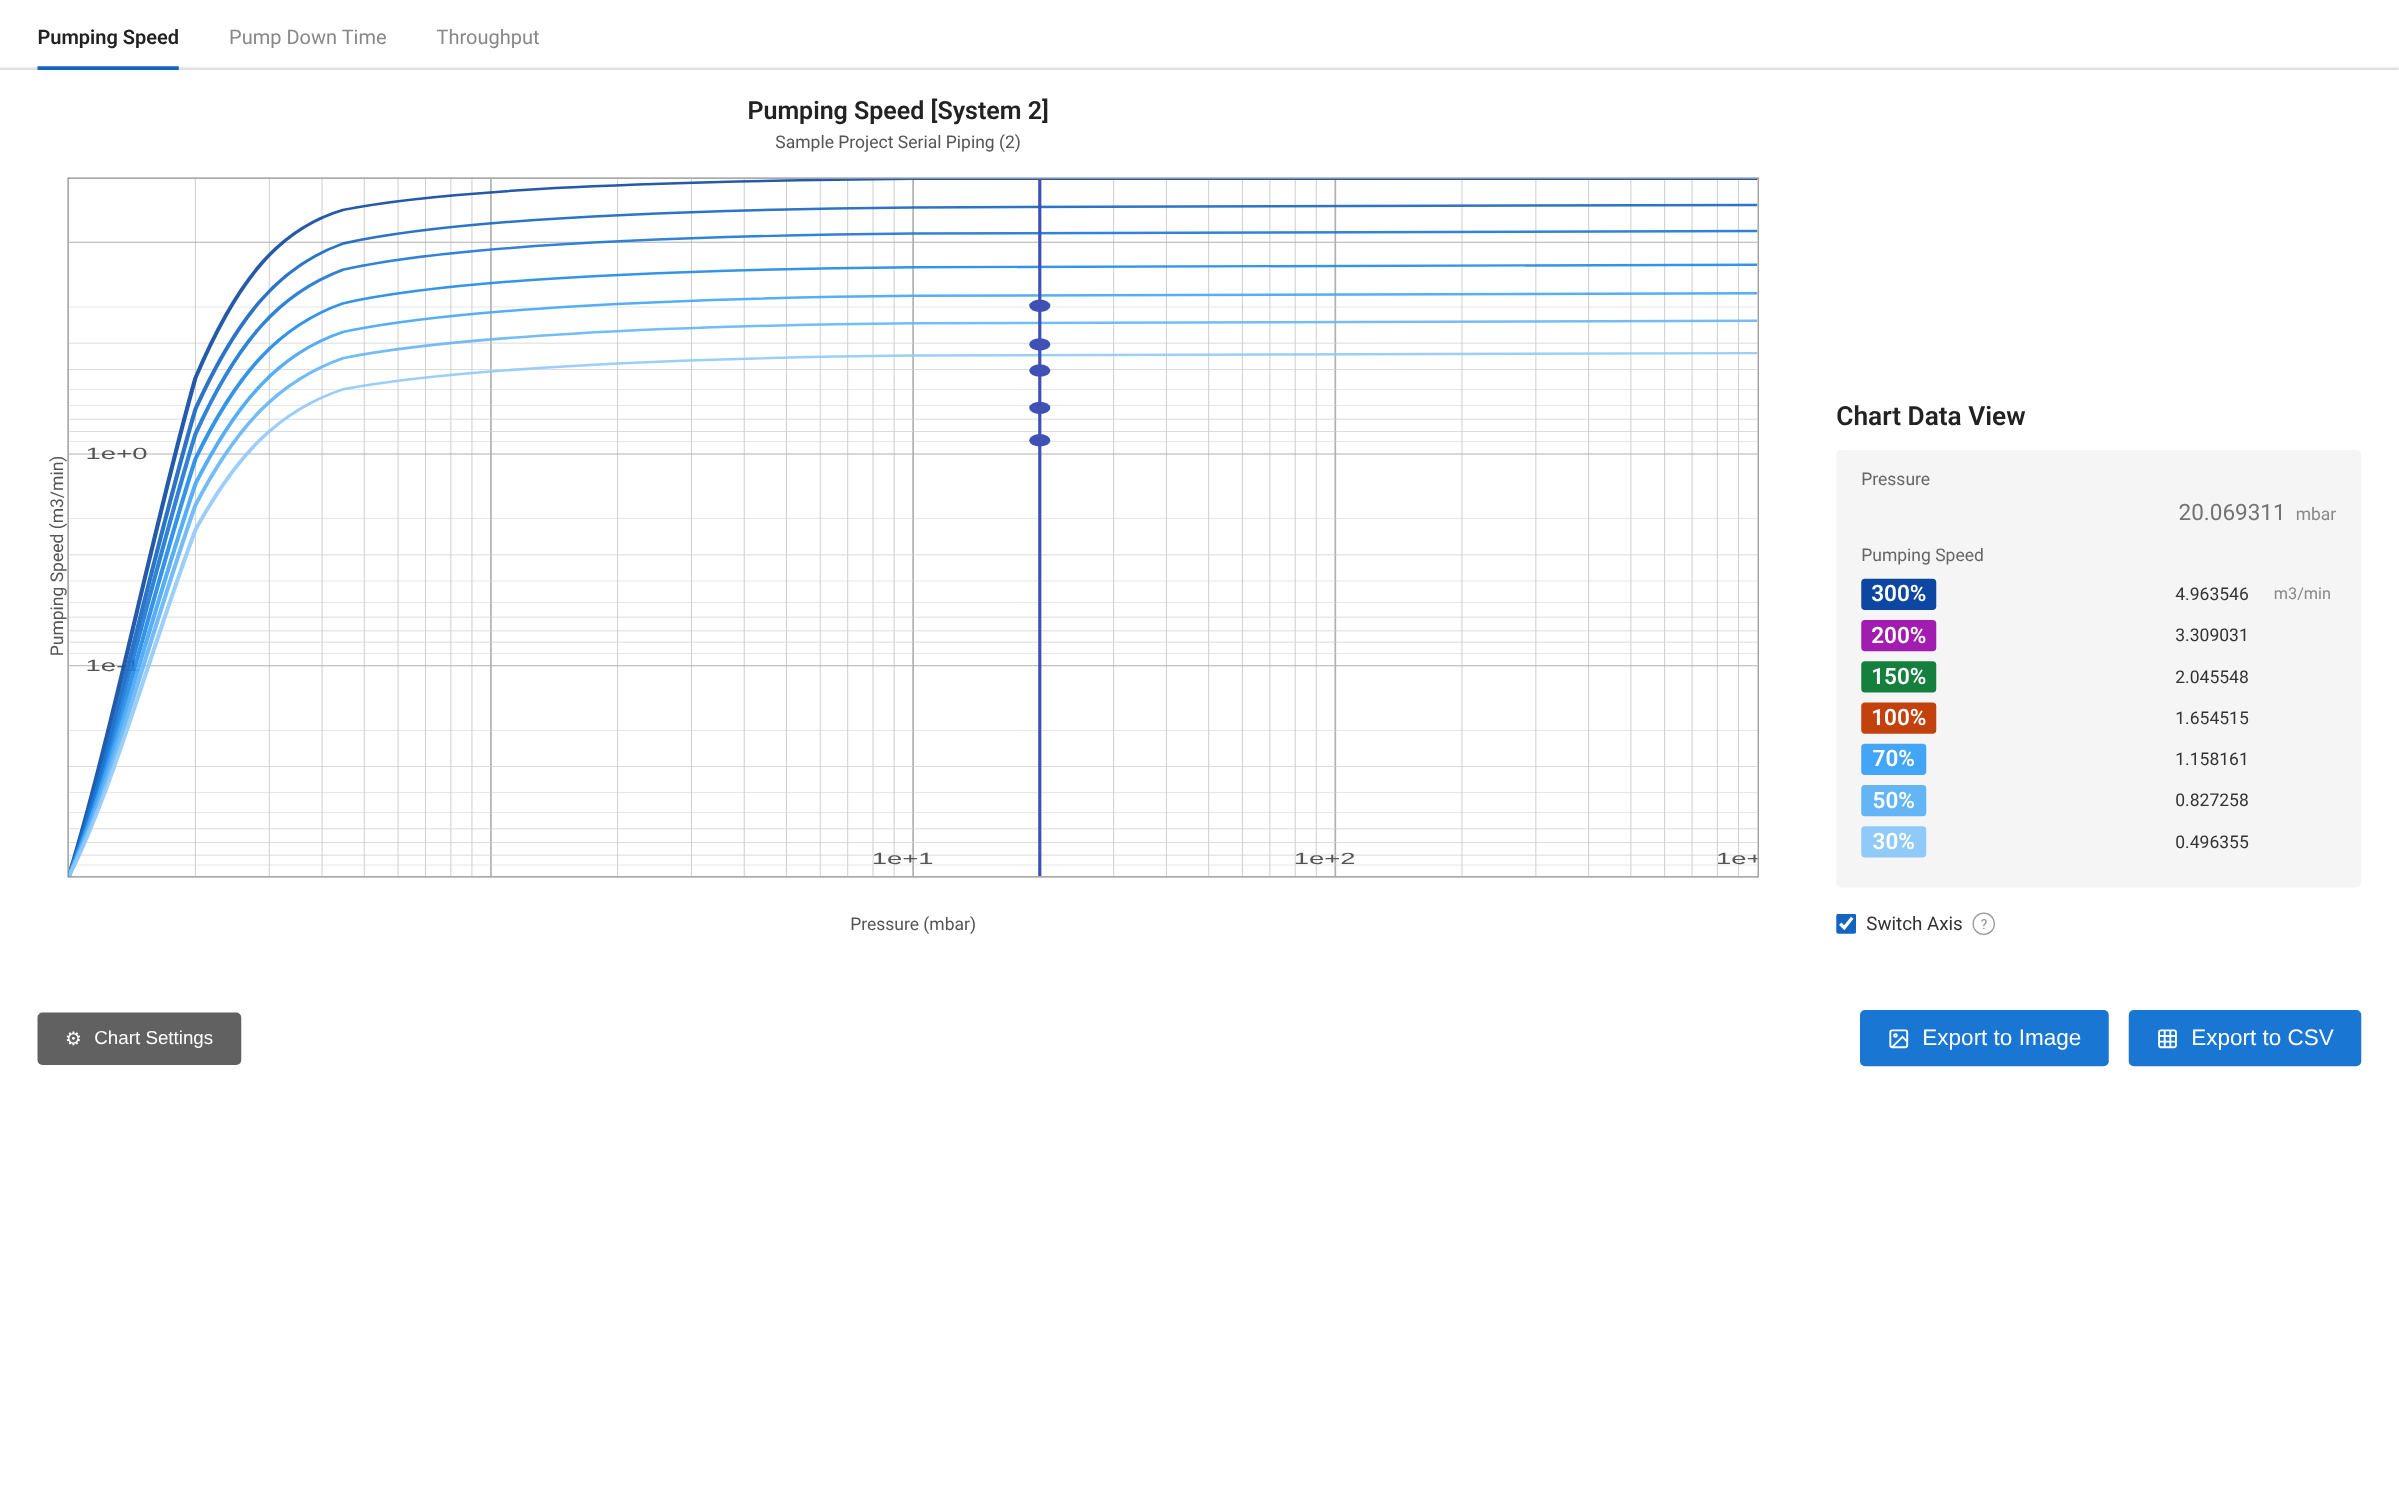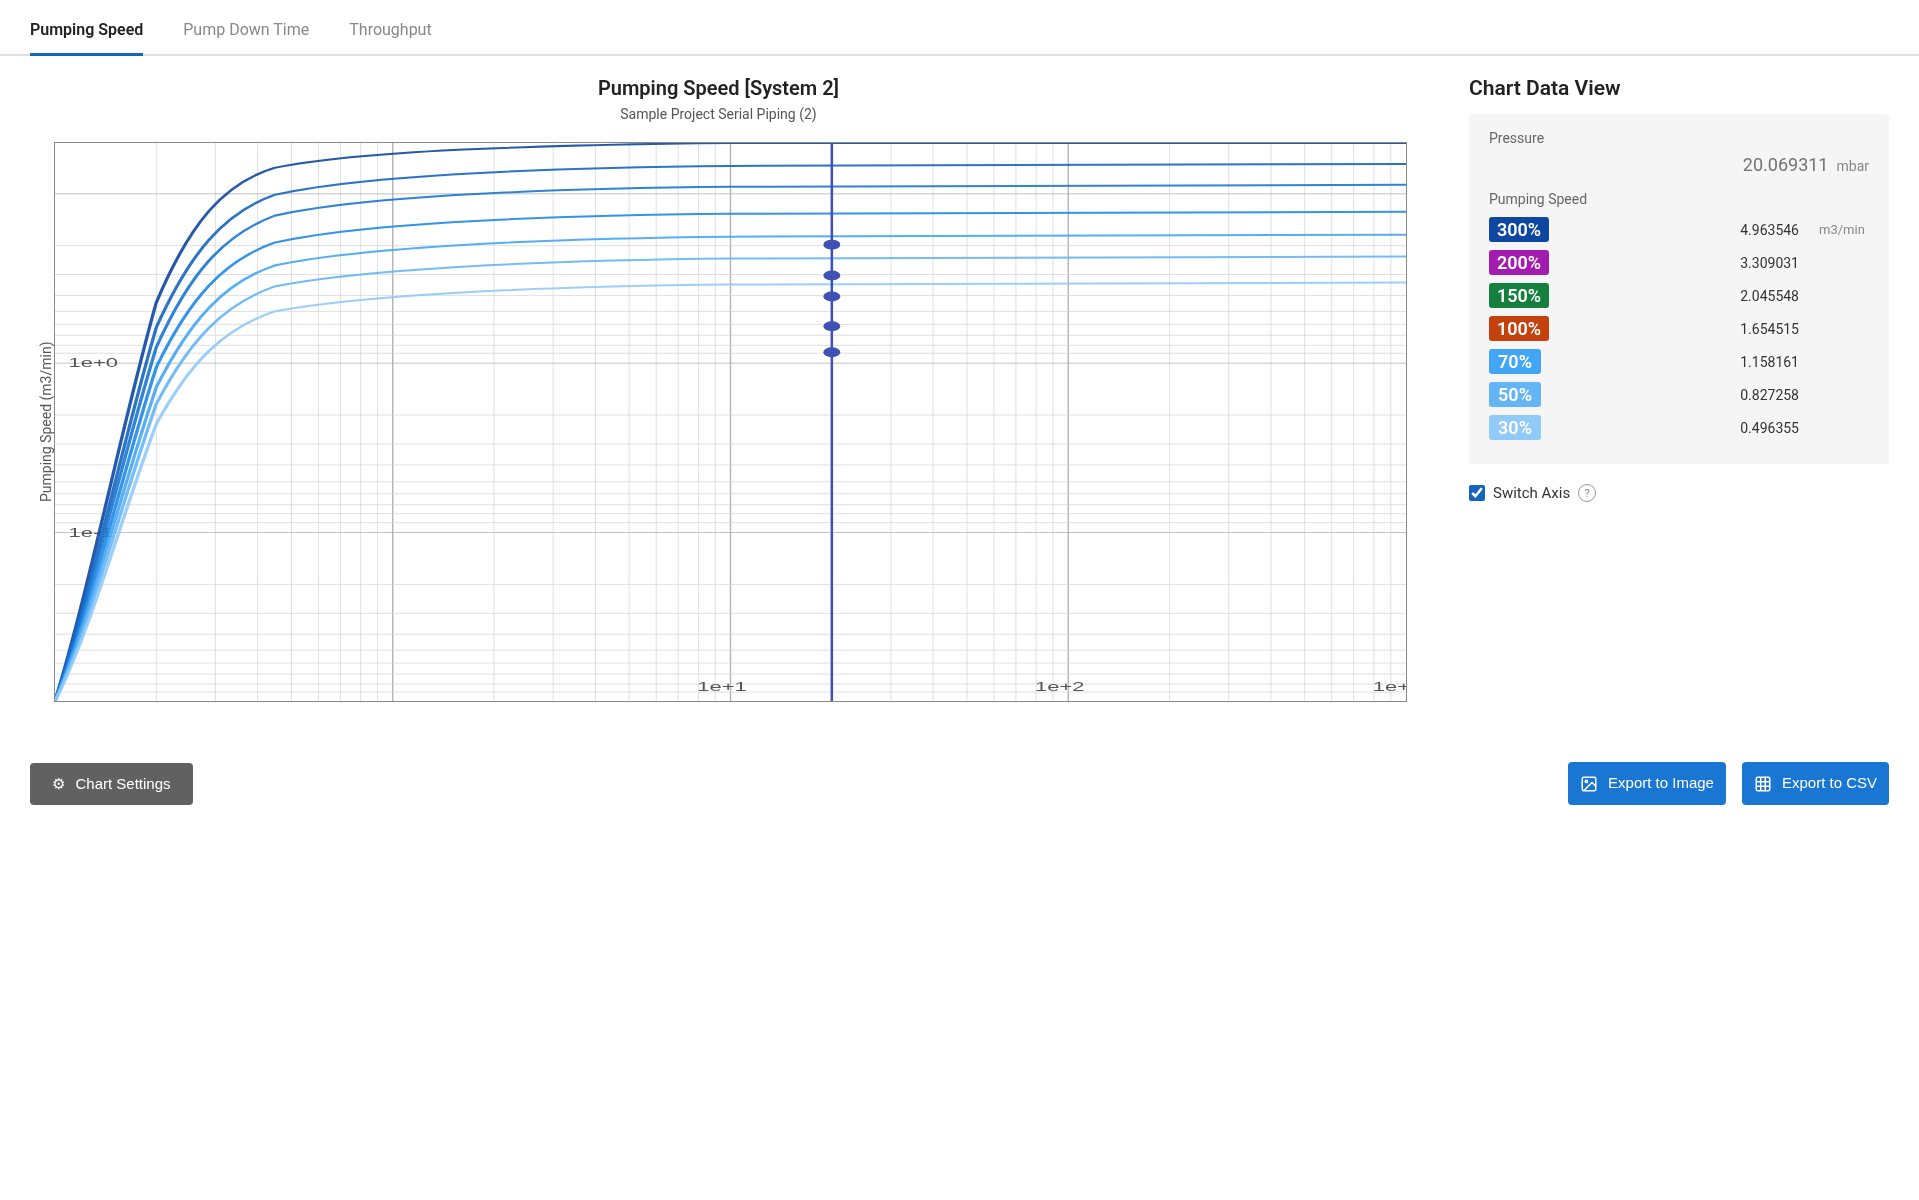--- a/index.html
+++ b/index.html
@@ -33,20 +33,21 @@
       color: #222;
       font-weight: 600;
       border-bottom: 3px solid #1565c0;
     }
 
     
     .main-content {
       display: flex;
       padding: 20px 30px;
       gap: 62px;
+      align-items: flex-end;
     }
 
     
     .chart-container {
       flex: 1;
       display: flex;
       flex-direction: column;
       align-items: center;
     }
 
@@ -240,25 +241,25 @@
       display: flex;
       align-items: center;
       gap: 10px;
     }
 
     .btn-export {
       background: #1976d2;
       color: #fff;
       border: none;
       border-radius: 4px;
-      padding: 12px 12px;
-      font-size: 15px;
+      padding: 12px 22px;
+      font-size: 18px;
       cursor: pointer;
       display: flex;
-      align-items: flex-start;
+      align-items: flex-end;
       gap: 10px;
     }
 
     .export-buttons {
       display: flex;
       gap: 16px;
     }
 
     
     .grid-line {
@@ -398,20 +399,21 @@
 
             <circle cx="460" cy="154" r="5" fill="#3f51b5"></circle>
 
             <circle cx="460" cy="184" r="5" fill="#3f51b5"></circle>
 
             <circle cx="460" cy="210" r="5" fill="#3f51b5"></circle>
 
           </svg>
         </div>
 
+        <div class="x-axis-label">Pressure (mbar)</div>
       </div>
     </div>
   </div>
 
   <div class="right-panel">
     <div class="chart-data-view-title">Chart Data View</div>
 
     <div class="data-view-box">
       <div class="data-view-section-label">Pressure</div>
       <div class="pressure-row">

